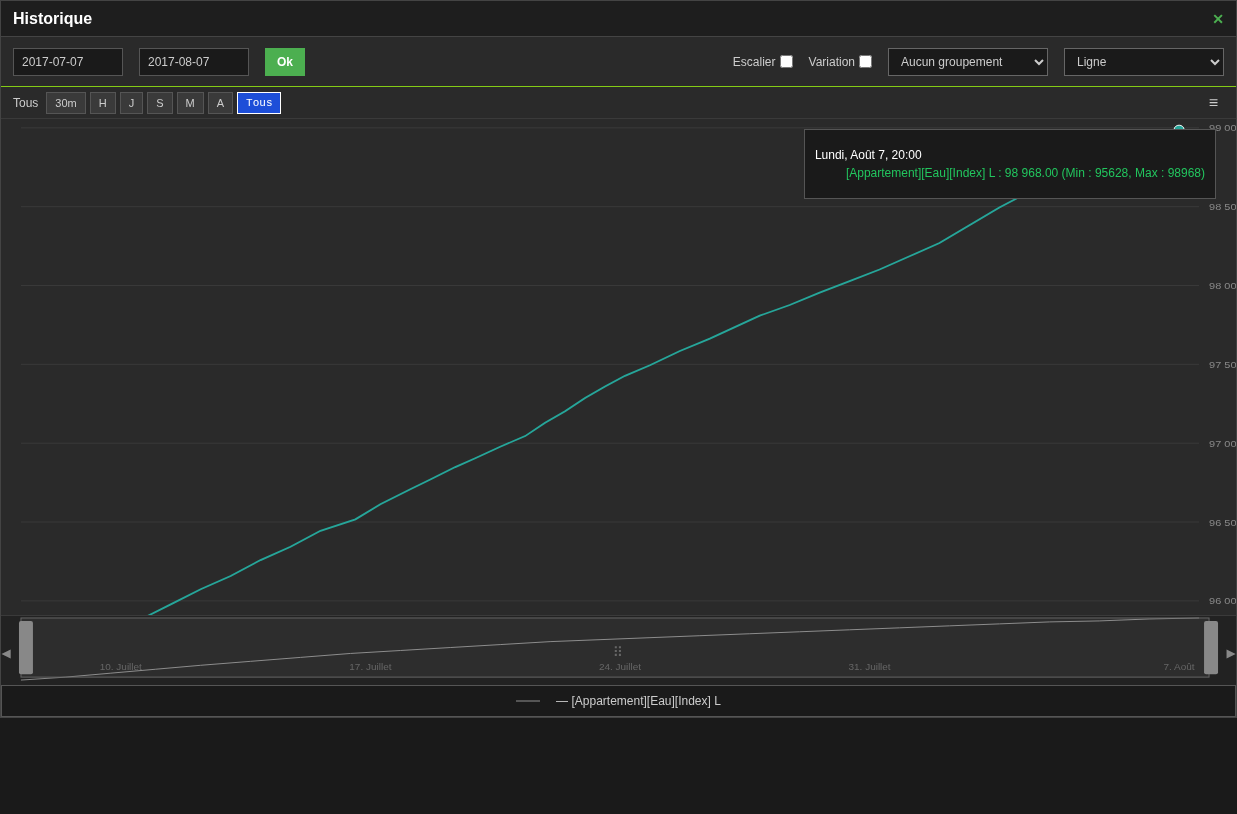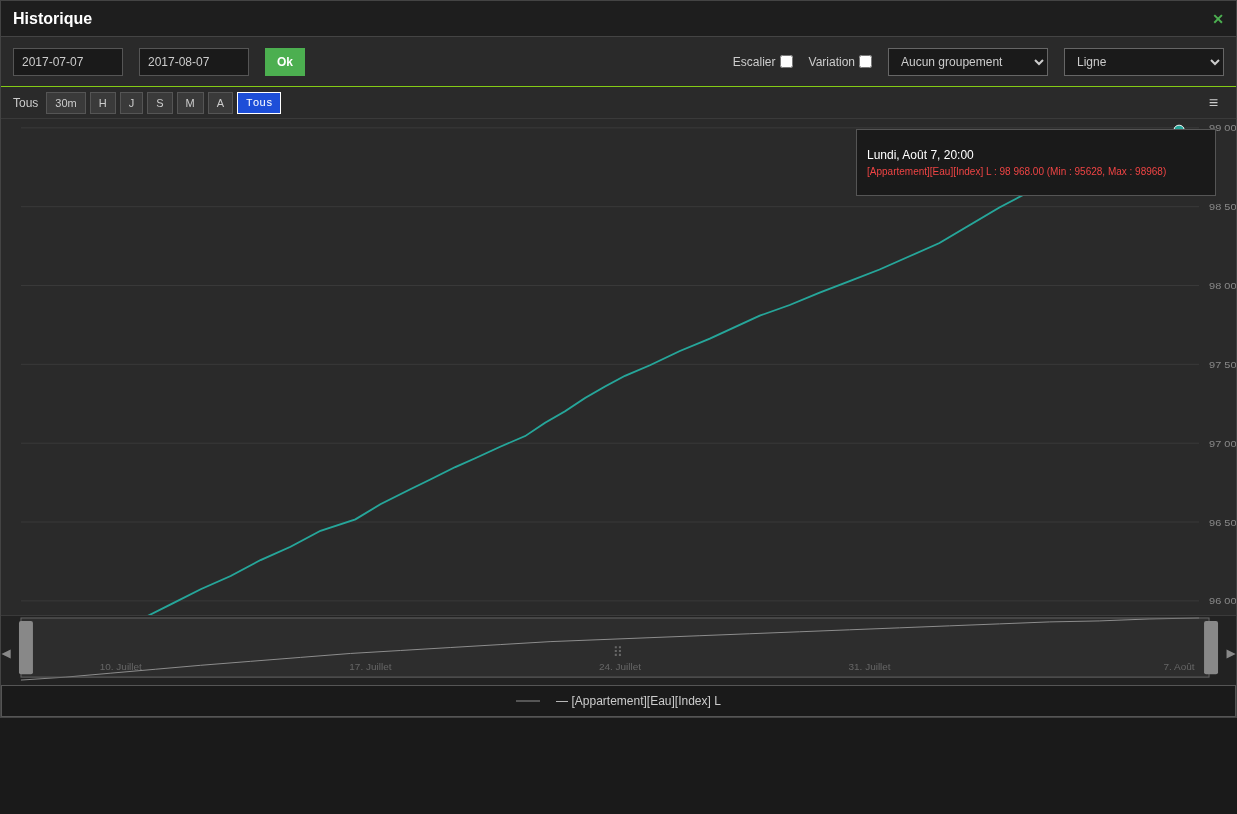--- a/index.html
+++ b/index.html
@@ -149,22 +149,23 @@
       right: 20px;
       min-width: 360px;
       pointer-events: none;
     }
     #tooltip-title {
       color: #fff;
       font-size: 12px;
       margin-bottom: 4px;
     }
     #tooltip-value {
-      color: #ef4444;
-      font-size: 10px;
+      color: #22c55e;
+      font-size: 12px;
+      margin-left: 31px;
     }
     
     #navigator {
       background: #222;
       height: 70px;
       position: relative;
       border-top: 1px solid #3a3a3a;
       overflow: hidden;
     }
     #navigator svg {

